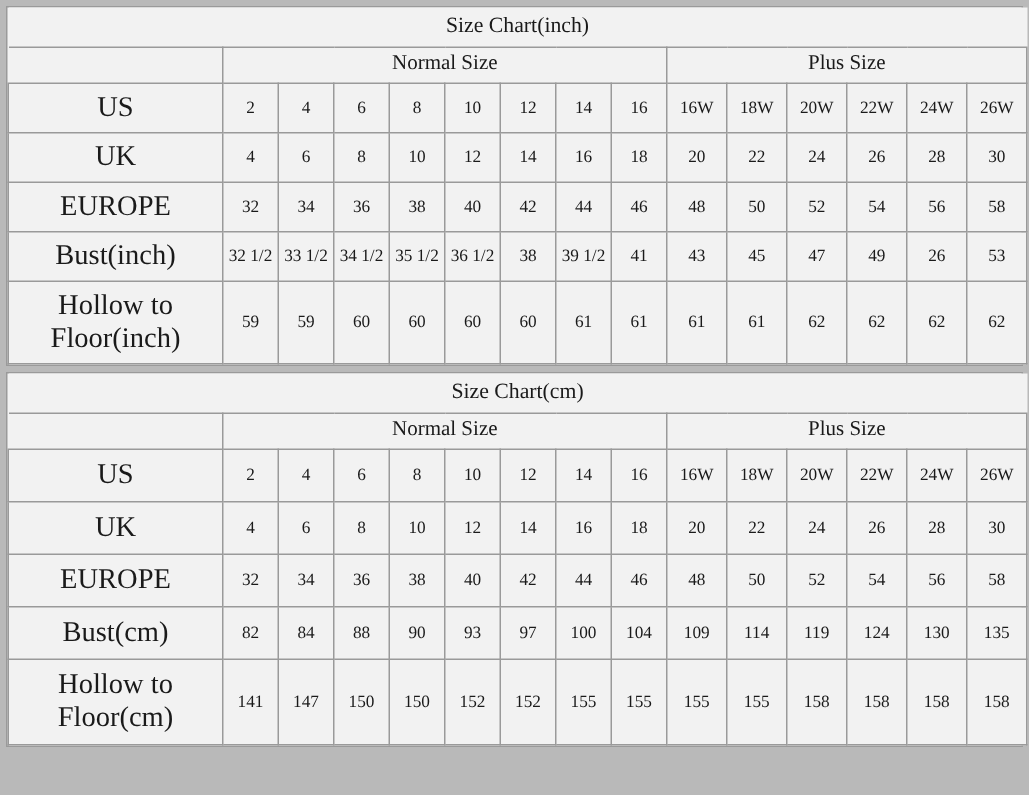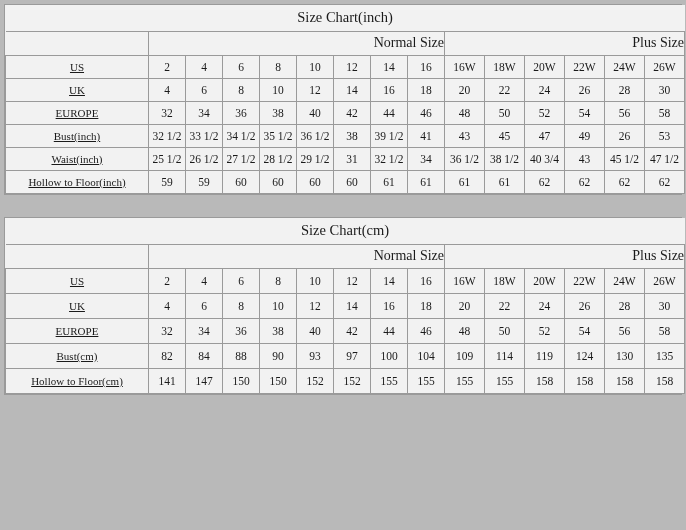--- a/index.html
+++ b/index.html
@@ -11,21 +11,21 @@
     background: #b9b9b9;
     font-family: "Liberation Serif", serif;
   }
   .page {
     width: 686px;
     height: 530px;
     background: #b9b9b9;
     padding: 4px 4px;
     display: flex;
     flex-direction: column;
-    gap: 22px;
+    gap: 4px;
   }
   .chart {
     background: #f2f2f2;
     border: 1px solid #9a9a9a;
     width: 678px;
   }
   table {
     border-collapse: collapse;
     width: 100%;
     table-layout: fixed;
@@ -41,27 +41,25 @@
   .title-cell {
     font-size: 14.5px;
     padding: 4px 0 5px 0;
     border-left: none;
     border-right: none;
     border-top: none;
   }
   .group-cell {
     font-size: 14px;
     padding: 3px 0 4px 0;
-    text-align: right;
   }
   .rowhead {
-    font-size: 11px;
+    font-size: 19px;
     padding: 5px 2px;
     width: 143px;
-    text-decoration: underline;
   }
   .val {
     font-size: 11.5px;
     padding: 5px 1px;
   }
   .blank {
     border-left: none;
   }
   .chart2 .rowhead { padding: 6px 2px; }
   .chart2 .val { padding: 6px 1px; }
@@ -153,37 +151,20 @@
         <td class="val">39 1/2</td>
         <td class="val">41</td>
         <td class="val">43</td>
         <td class="val">45</td>
         <td class="val">47</td>
         <td class="val">49</td>
         <td class="val">26</td>
         <td class="val">53</td>
       </tr>
 
-      <tr>
-        <td class="rowhead">Waist(inch)</td>
-        <td class="val">25 1/2</td>
-        <td class="val">26 1/2</td>
-        <td class="val">27 1/2</td>
-        <td class="val">28 1/2</td>
-        <td class="val">29 1/2</td>
-        <td class="val">31</td>
-        <td class="val">32 1/2</td>
-        <td class="val">34</td>
-        <td class="val">36 1/2</td>
-        <td class="val">38 1/2</td>
-        <td class="val">40 3/4</td>
-        <td class="val">43</td>
-        <td class="val">45 1/2</td>
-        <td class="val">47 1/2</td>
-      </tr>
 
 
       <tr>
         <td class="rowhead">Hollow to Floor(inch)</td>
         <td class="val">59</td>
         <td class="val">59</td>
         <td class="val">60</td>
         <td class="val">60</td>
         <td class="val">60</td>
         <td class="val">60</td>

